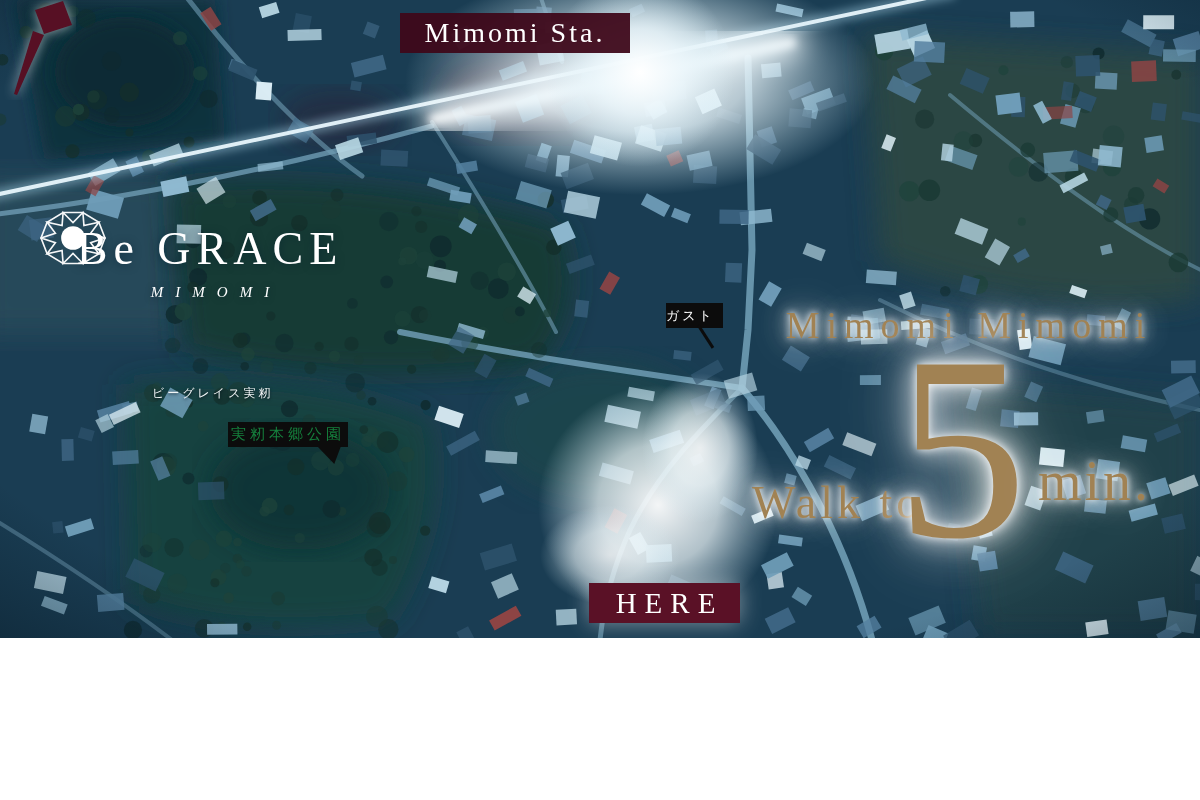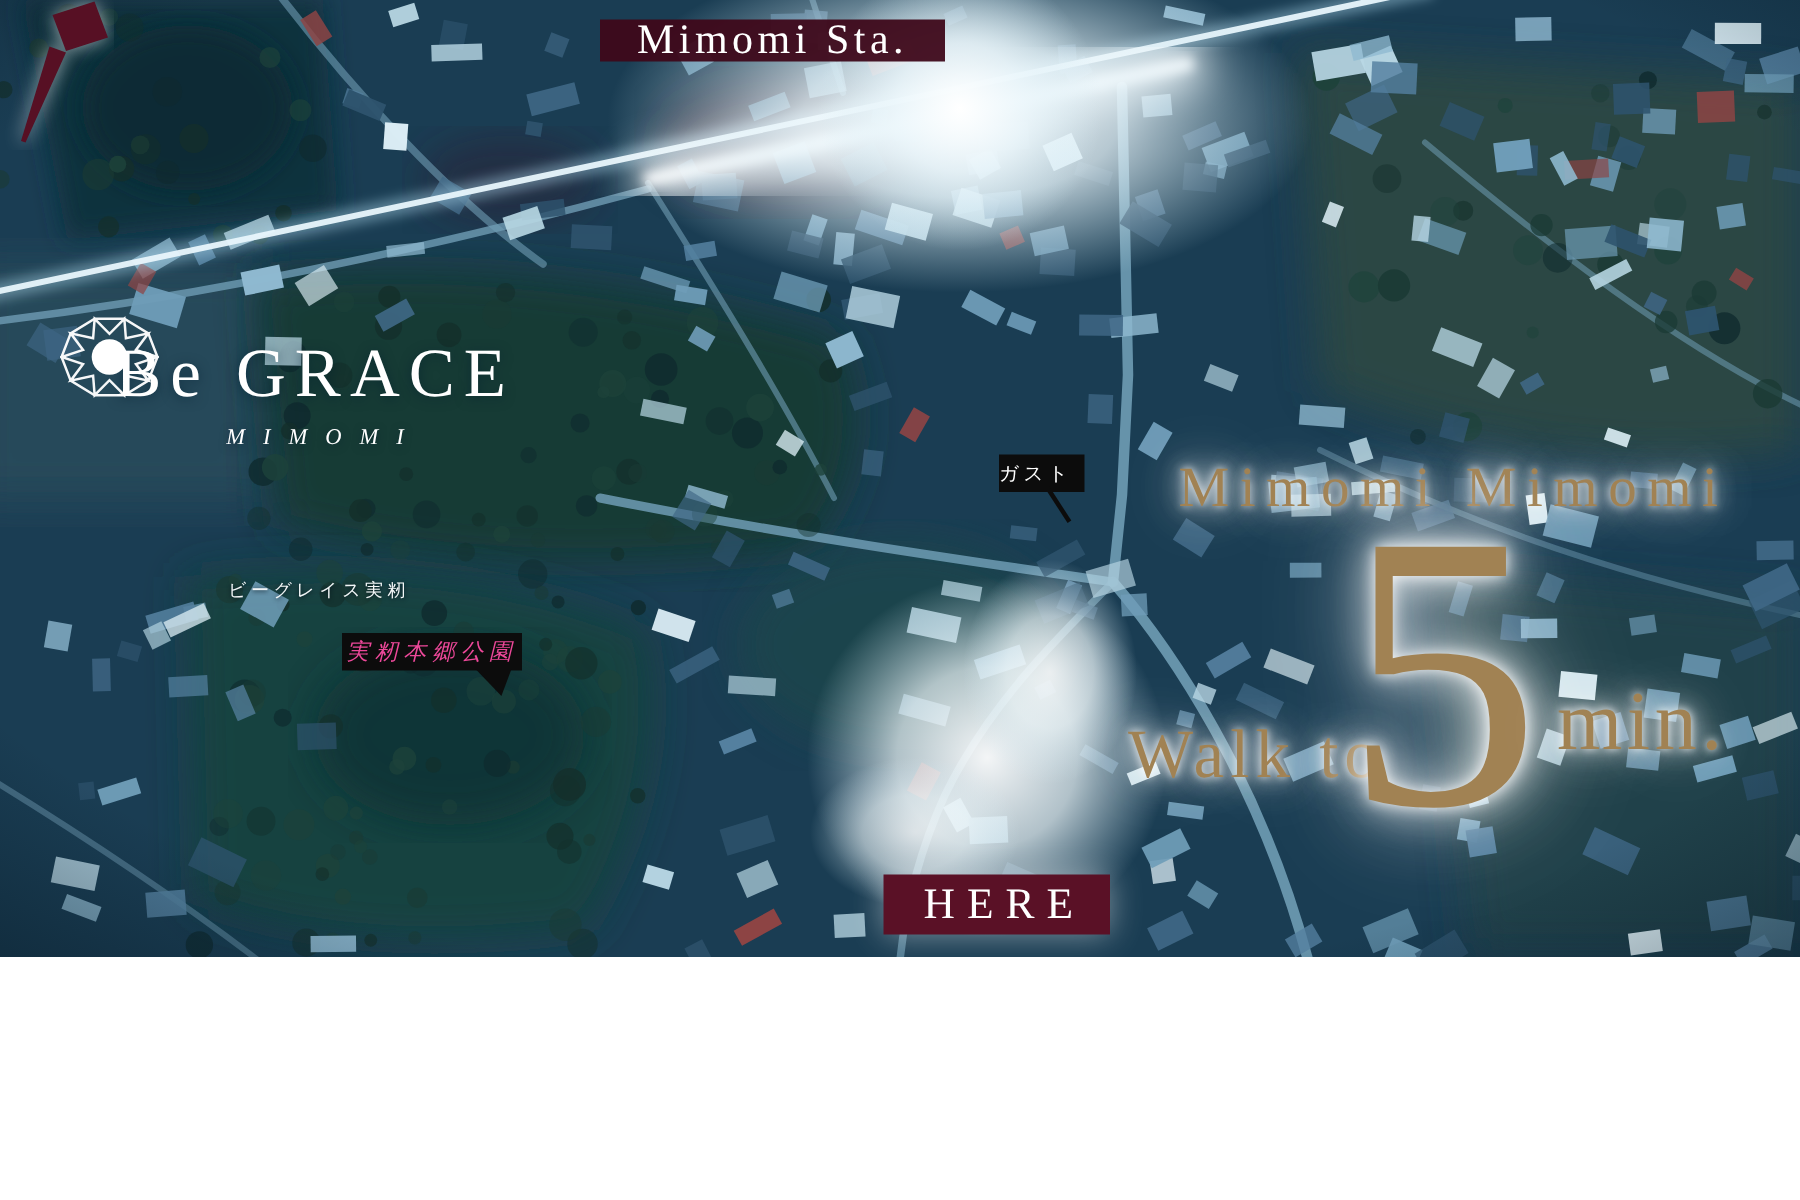--- a/index.html
+++ b/index.html
@@ -8,34 +8,34 @@
     position:relative; width:1200px; height:800px; overflow:hidden;
     background:#fff; font-family:"Liberation Serif","DejaVu Serif",serif;
   }
   
   .map-area { position:absolute; left:0; top:0; width:1200px; height:638px; overflow:hidden; background:#173952; }
   .map-area svg { position:absolute; left:0; top:0; }
 
   .overlay { position:absolute; z-index:5; }
 
   .station-badge {
-    left:400px; top:13px; width:230px; height:28px;
+    left:400px; top:13px; width:230px; height:40px;
     background:rgba(62,8,26,.95); color:#fff; font-size:28px; letter-spacing:3px;
     display:flex; align-items:center; justify-content:center;
   }
   .logo-block { left:40px; top:210px; width:340px; text-align:center; color:#fff; }
   .logo-block svg { display:block; margin:0 auto; }
   .logo-name { font-size:46px; letter-spacing:6px; margin-top:12px; text-shadow:0 1px 8px rgba(4,30,48,.55); }
   .logo-sub  { font-size:15px; letter-spacing:12px; padding-left:12px; margin-top:9px; text-shadow:0 1px 6px rgba(4,30,48,.55);font-style:italic; }
 
   .site-label { left:152px; top:385px; color:#f2f6f7; font-size:12px; letter-spacing:3px; text-shadow:0 1px 3px rgba(0,10,20,.8); }
 
   .park-label {
-    left:228px; top:422px; width:120px; height:25px; background:#0c0c0c; color:#ec4899;
-    font-size:15px; letter-spacing:4px; display:flex; align-items:center; justify-content:center;font-style:italic;
+    left:228px; top:422px; width:120px; height:25px; background:#0c0c0c; color:#15803d;
+    font-size:15px; letter-spacing:4px; display:flex; align-items:center; justify-content:center;
   }
   .park-tail { left:317px; top:446px; width:24px; height:18px; background:#0c0c0c;
     clip-path:polygon(0 0,100% 0,72% 100%); }
 
   .gust-label {
     left:666px; top:303px; width:57px; height:25px; background:#0c0c0c; color:#fff;
     font-size:13px; letter-spacing:3px; display:flex; align-items:center; justify-content:flex-start;
   }
   .gust-pointer { left:697px; top:326px; width:3px; height:27px; background:#0c0c0c;
     transform:rotate(-33deg); transform-origin:top left; }

